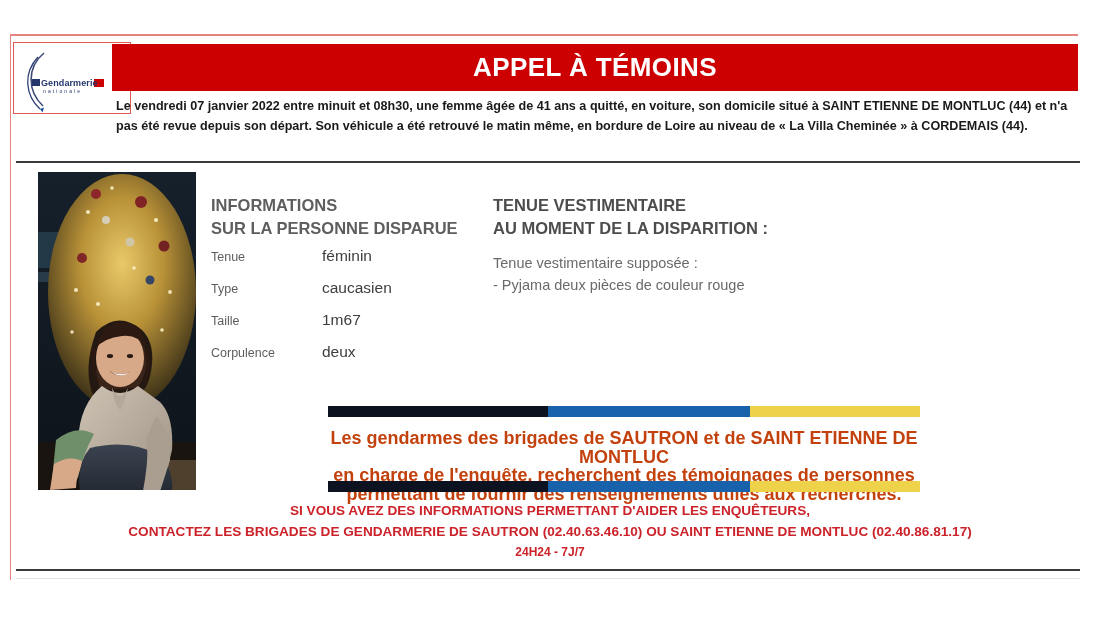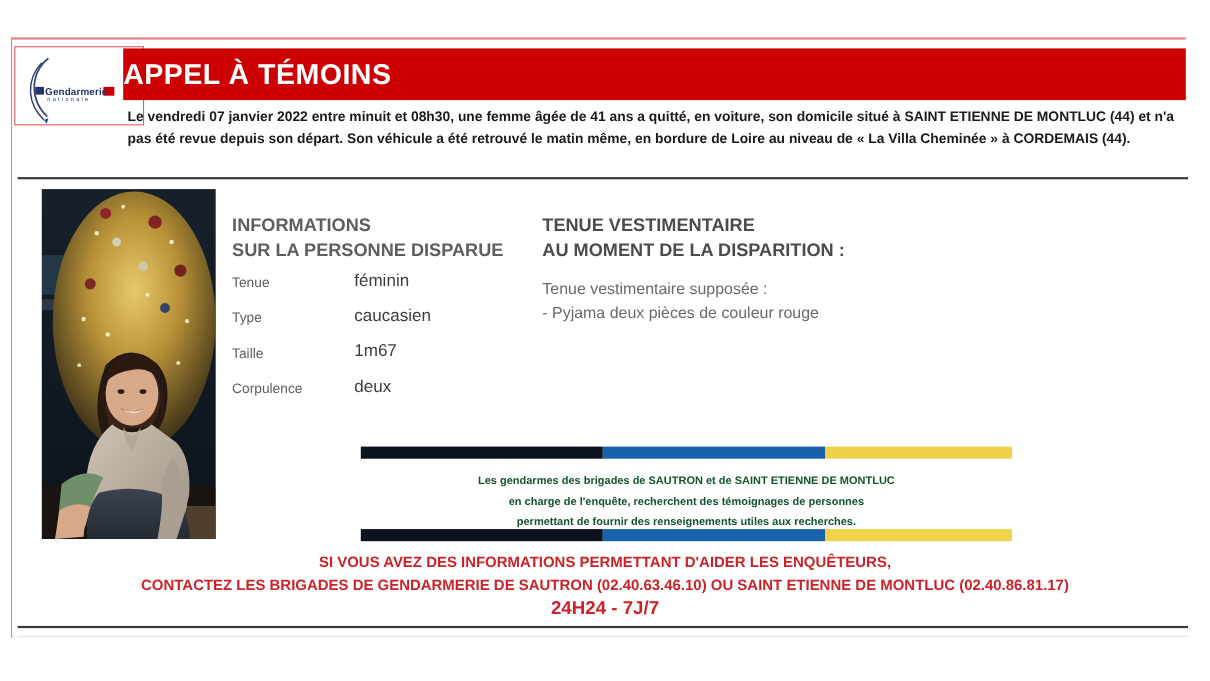--- a/index.html
+++ b/index.html
@@ -84,20 +84,21 @@
     position: absolute;
     left: 112px; top: 44px;
     width: 966px; height: 47px;
     background: #cc0000;
   }
   .banner-title {
     position: absolute;
     left: 0; top: 0;
     width: 100%; height: 63px;
     line-height: 47px;
+    text-align: center;
     color: #ffffff;
     font-size: 26px;
     font-weight: bold;
     letter-spacing: .4px;
   }
 
   
   .intro {
     position: absolute;
     left: 116px; top: 97px;
@@ -205,38 +206,38 @@
   .tb-navy  { width: 37.2%; background: #0d1220; }
   .tb-blue  { width: 34.1%; background: #1862ab; }
   .tb-yellow{ width: 28.7%; background: #edd24a; }
 
   
   .gend-block {
     position: absolute;
     left: 300px; top: 429px;
     width: 648px;
     text-align: center;
-    font-size: 10px;
+    font-size: 18px;
     font-weight: bold;
     line-height: 18.5px;
-    color: #14532d;
+    color: #c2410c;
   }
 
   
   .contact-block {
     position: absolute;
     left: 50px; top: 500px;
     width: 1000px;
     text-align: center;
     color: #cc2229;
     font-weight: bold;
     line-height: 21px;
     font-size: 13.6px;
   }
-  .contact-block .c-small { font-size: 17px; }
+  .contact-block .c-small { font-size: 12px; }
 </style>
 </head>
 <body>
 
 <div class="poster">
 
   <div class="rule-red-top"></div>
   <div class="rule-red-left"></div>
 
   <div class="logo-box">

